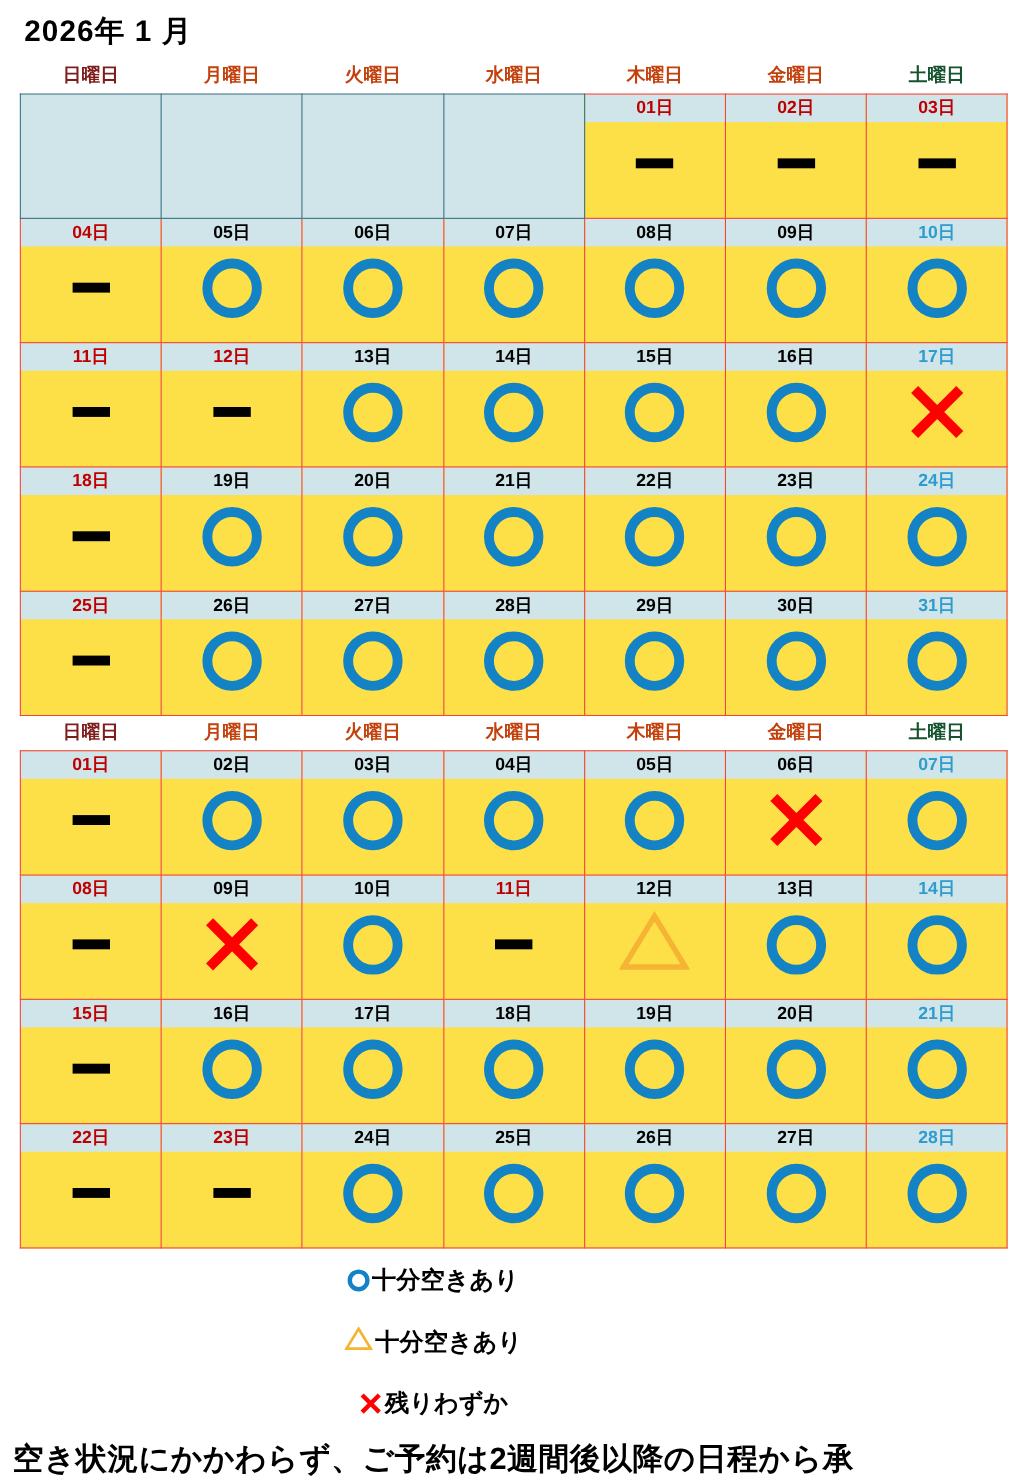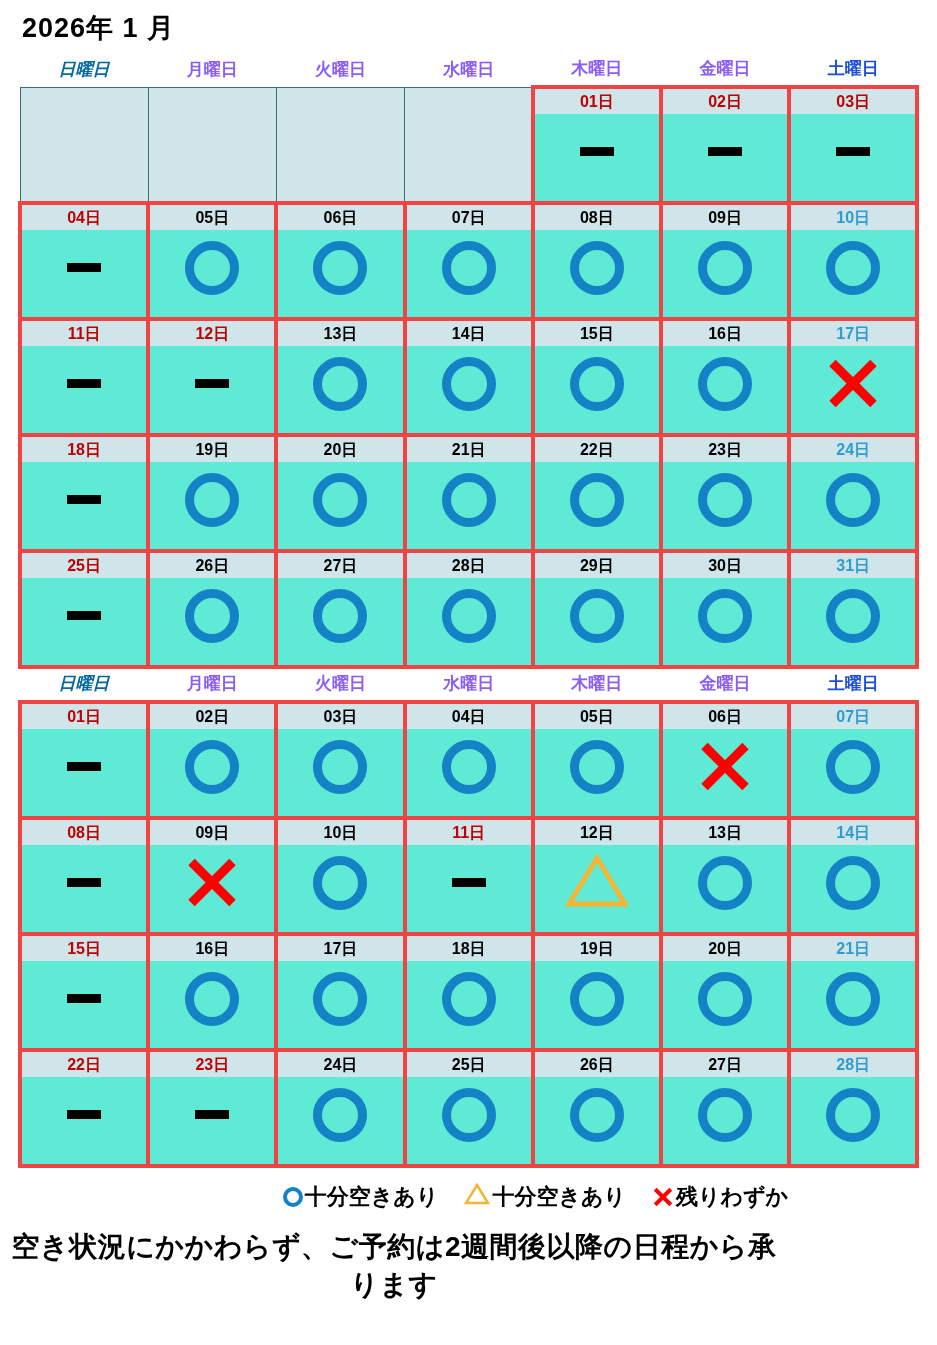--- a/index.html
+++ b/index.html
@@ -41,30 +41,30 @@
   table.cal col { width: 128.2px; }
 
   .dow-row th {
     border: none;
     font-size: 17px;
     font-weight: bold;
     padding: 3px 0 5px 0;
     text-align: center;
     background: #ffffff;
   }
-  .dow-sun { color: #0369a1; font-style: italic; }
-  .dow-sat { color: #1d4ed8; }
-  .dow-wd  { color: #8b5cf6; }
+  .dow-sun { color: #7f1d1d; }
+  .dow-sat { color: #14532d; }
+  .dow-wd  { color: #c2410c; }
 
   td.daycell {
-    border: 4px solid #ef4444;
+    border: 1px solid #ef4444;
     padding: 0;
     vertical-align: top;
     height: 112px;
-    background: #5eead4;
+    background: #fde047;
   }
   td.empty {
     background: #cfe5ea;
     border: 1px solid #3a6f80;
   }
 
   .datebar {
     background: #cfe5ea;
     text-align: center;
     font-size: 16px;
@@ -113,25 +113,26 @@
   .mark-dash {
     width: 34px;
     height: 9px;
     background: #000000;
   }
 
   
   .legend {
     display: flex;
     align-items: center;
-    justify-content: flex-end;
+    justify-content: space-between;
     gap: 26px;
     font-size: 22px;
     font-weight: bold;
     margin-top: 14px;
+    flex-direction: column;
   }
   .legend-item {
     display: flex;
     align-items: center;
     gap: 2px;
   }
   .lg-circle {
     width: 20px;
     height: 20px;
     border: 4px solid #1383c6;

